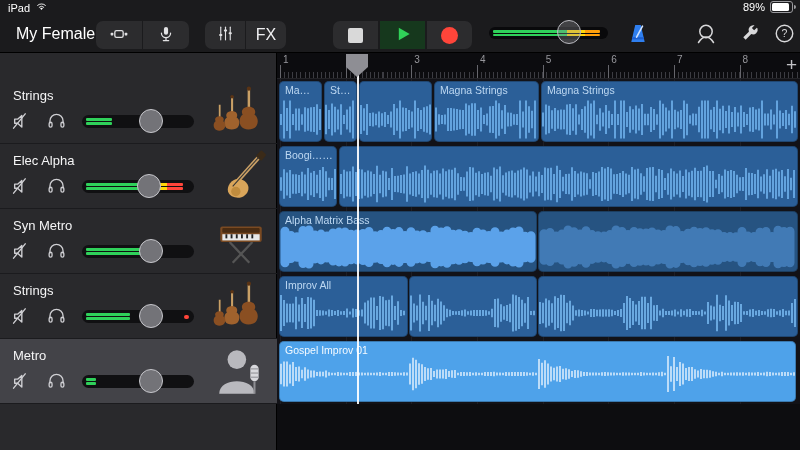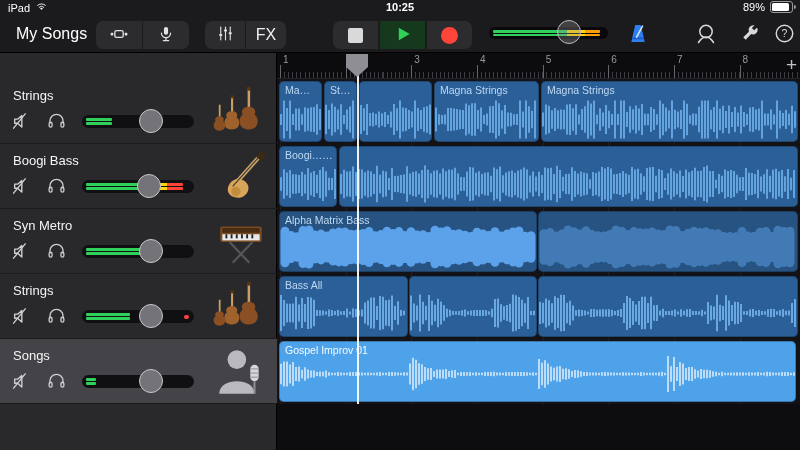--- a/index.html
+++ b/index.html
@@ -97,32 +97,31 @@
       <span>
         <svg viewBox="0 0 24 24" width="13" height="11">
             <g fill="none" stroke="#fff" stroke-width="2" stroke-linecap="round">
               <path d="M3.5 9.5a12.5 12.5 0 0 1 17 0"></path>
               <path d="M7 13.5a7.5 7.5 0 0 1 10 0"></path>
             </g>
             <path d="M12 19.5l3.1-3.6a4.6 4.6 0 0 0-6.2 0z" fill="#fff"></path>
           </svg>
       </span>
     </div>
-    <div class="sb-time">10:25</div>
     <div class="sb-right">
       <span>89%</span>
       <span class="batt">
           <span class="fill"></span>
           <span class="nub"></span>
         </span>
     </div>
   </div>
 
   <div id="toolbar">
-    <button id="mysongs">My Songs</button>
+    <button id="mysongs">My Female</button>
 
     <button id="btn-view" class="tbtn rL">
       <span>
         <svg viewBox="0 0 24 24" width="24" height="20">
             <g fill="none" stroke="#e2e2e4" stroke-width="1.6">
               <rect x="7" y="8" width="10" height="8" rx="2"></rect>
             </g>
             <rect x="2" y="10.5" width="3.2" height="3.2" rx="0.8" fill="#e2e2e4"></rect>
             <rect x="18.8" y="10.5" width="3.2" height="3.2" rx="0.8" fill="#e2e2e4"></rect>
           </svg>
@@ -252,21 +251,21 @@
               <rect x="17.4" y="12" width="2" height="18" fill="#c9a066"></rect>
               <path d="M18.4 26c4.4 0 6 3.6 4.4 6.2 3.6 2 3.6 9-1 11-2.4 1-5.2 1-7.4 0-4.4-2-4.4-9-1-11-1.6-2.6 0-6.2 5-6.2z" fill="#a0622d"></path>
               <circle cx="18.4" cy="12.4" r="1.7" fill="#5a3314"></circle>
               <rect x="5.6" y="20" width="1.7" height="14" fill="#c9a066"></rect>
               <path d="M6.5 31c3.4 0 4.6 2.8 3.4 4.8 2.8 1.6 2.8 7-0.8 8.6-1.9.8-4 .8-5.8 0-3.4-1.6-3.4-7-.8-8.6-1.2-2 0-4.8 4-4.8z" fill="#8a4f22"></path>
             </g>
           </svg></div>
   </div>
 
   <div class="hrow" style="top: 91px;">
-    <div class="tname">Boogi Bass</div>
+    <div class="tname">Elec Alpha</div>
     <button class="mbtn mute">
       <span>
         <svg viewBox="0 0 24 24" width="24" height="22">
               <g fill="none" stroke="#cfcfd3" stroke-width="1.5" stroke-linejoin="round" stroke-linecap="round">
                 <path d="M4 10v4.5h3.2l4.6 4V6l-4.6 4z"></path>
                 <line x1="2.8" y1="19.8" x2="15.5" y2="4.2"></line>
               </g>
             </svg>
       </span>
     </button>
@@ -383,21 +382,21 @@
               <rect x="17.4" y="12" width="2" height="18" fill="#c9a066"></rect>
               <path d="M18.4 26c4.4 0 6 3.6 4.4 6.2 3.6 2 3.6 9-1 11-2.4 1-5.2 1-7.4 0-4.4-2-4.4-9-1-11-1.6-2.6 0-6.2 5-6.2z" fill="#a0622d"></path>
               <circle cx="18.4" cy="12.4" r="1.7" fill="#5a3314"></circle>
               <rect x="5.6" y="20" width="1.7" height="14" fill="#c9a066"></rect>
               <path d="M6.5 31c3.4 0 4.6 2.8 3.4 4.8 2.8 1.6 2.8 7-0.8 8.6-1.9.8-4 .8-5.8 0-3.4-1.6-3.4-7-.8-8.6-1.2-2 0-4.8 4-4.8z" fill="#8a4f22"></path>
             </g>
           </svg></div>
   </div>
 
   <div class="hrow selected" style="top: 286px;">
-    <div class="tname">Songs</div>
+    <div class="tname">Metro</div>
     <button class="mbtn mute">
       <span>
         <svg viewBox="0 0 24 24" width="24" height="22">
               <g fill="none" stroke="#cfcfd3" stroke-width="1.5" stroke-linejoin="round" stroke-linecap="round">
                 <path d="M4 10v4.5h3.2l4.6 4V6l-4.6 4z"></path>
                 <line x1="2.8" y1="19.8" x2="15.5" y2="4.2"></line>
               </g>
             </svg>
       </span>
     </button>
@@ -508,21 +507,21 @@
 
   <div class="region" style="left: 261px; width: 260px; background: rgb(38, 83, 129);">
     <span class="rlabel" style="color: rgb(189, 216, 242);"></span>
     <span class="wavebox" style="top: 13px; height: 46px;"><svg width="260" height="46">
                 <path d="M6 9.7V36.3M12 8.5V37.5M18 11.9V34.1M24 10.0V36.0M30 6.0V40.0M36 7.7V38.3M42 10.1V35.9M48 6.8V39.2M54 10.6V35.4M60 11.7V34.3M66 12.1V33.9M72 10.5V35.5M78 5.9V40.1M84 7.4V38.6M90 10.5V35.5M96 7.4V38.6M102 8.8V37.2M108 9.0V37.0M114 8.0V38.0M120 9.9V36.1M126 10.5V35.5M132 5.9V40.1M138 6.6V39.4M144 11.5V34.5M150 9.2V36.8M156 7.2V38.8M162 8.4V37.6M168 7.8V38.2M174 9.7V36.3M180 9.8V36.2M186 12.4V33.6M192 12.6V33.4M198 12.8V33.2M204 7.4V38.6M210 12.1V33.9M216 12.5V33.5M222 8.3V37.7M228 7.5V38.5M234 12.5V33.5M240 6.2V39.8M246 7.5V38.5M252 7.3V38.7" stroke="#5ba2ea" stroke-width="9" stroke-linecap="round" fill="none" opacity="0.5"></path>
               </svg></span>
   </div>
 </div>
         <div class="trackrow" style="top: 195px;">
   <div class="region" style="left: 2px; width: 129px; background: rgb(43, 95, 152);">
-    <span class="rlabel" style="color: rgb(189, 216, 242);">Bass All</span>
+    <span class="rlabel" style="color: rgb(189, 216, 242);">Improv All</span>
     <span class="wavebox" style="top: 15px; height: 44px;"><svg width="129" height="44">
                 <path d="M2 4.0V40.0M5 9.1V34.9M8 12.6V31.4M11 12.8V31.2M14 12.4V31.6M17 5.8V38.2M20 13.6V30.4M23 6.9V37.1M26 13.0V31.0M29 6.1V37.9M32 6.6V37.4M35 8.8V35.2M38 19.1V24.9M41 19.2V24.8M44 19.6V24.4M47 20.2V23.8M50 18.4V25.6M53 18.9V25.1M56 19.9V24.1M59 19.0V25.0M62 20.3V23.7M65 20.1V23.9M68 17.6V26.4M71 20.4V23.6M74 17.6V26.4M77 18.0V26.0M80 19.2V24.8M83 18.4V25.6M86 11.5V32.5M89 9.5V34.5M92 6.6V37.4M95 6.5V37.5M98 14.9V29.1M101 4.9V39.1M104 5.7V38.3M107 9.2V34.8M110 8.7V35.3M113 4.4V39.6M116 15.0V29.0M119 10.2V33.8M122 19.0V25.0M125 19.7V24.3" stroke="#69a8e0" stroke-width="2" fill="none"></path>
               </svg></span>
   </div>
 
   <div class="region" style="left: 132px; width: 128px; background: rgb(43, 95, 152);">
     <span class="rlabel" style="color: rgb(189, 216, 242);"></span>
     <span class="wavebox" style="top: 15px; height: 44px;"><svg width="128" height="44">
                 <path d="M2 4.5V39.5M5 12.4V31.6M8 14.4V29.6M11 3.6V40.4M14 10.7V33.3M17 14.8V29.2M20 4.0V40.0M23 9.8V34.2M26 13.8V30.2M29 7.7V36.3M32 10.4V33.6M35 14.3V29.7M38 17.7V26.3M41 18.8V25.2M44 20.1V23.9M47 20.2V23.8M50 20.0V24.0M53 19.2V24.8M56 18.5V25.5M59 20.2V23.8M62 19.4V24.6M65 19.0V25.0M68 18.9V25.1M71 19.0V25.0M74 19.1V24.9M77 19.3V24.7M80 20.3V23.7M83 17.7V26.3M86 8.1V35.9M89 7.6V36.4M92 13.3V30.7M95 15.2V28.8M98 14.0V30.0M101 12.8V31.2M104 3.6V40.4M107 4.3V39.7M110 5.9V38.1M113 8.8V35.2M116 12.2V31.8M119 6.1V37.9M122 20.1V23.9M125 19.7V24.3" stroke="#69a8e0" stroke-width="2" fill="none"></path>
               </svg></span>

